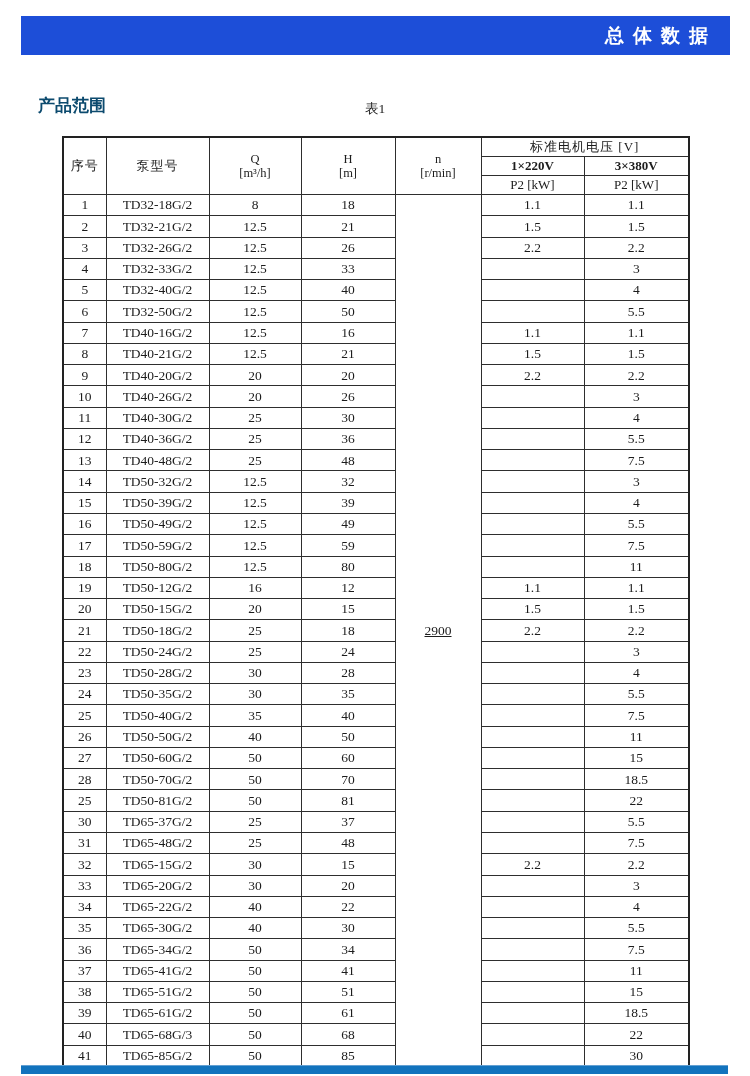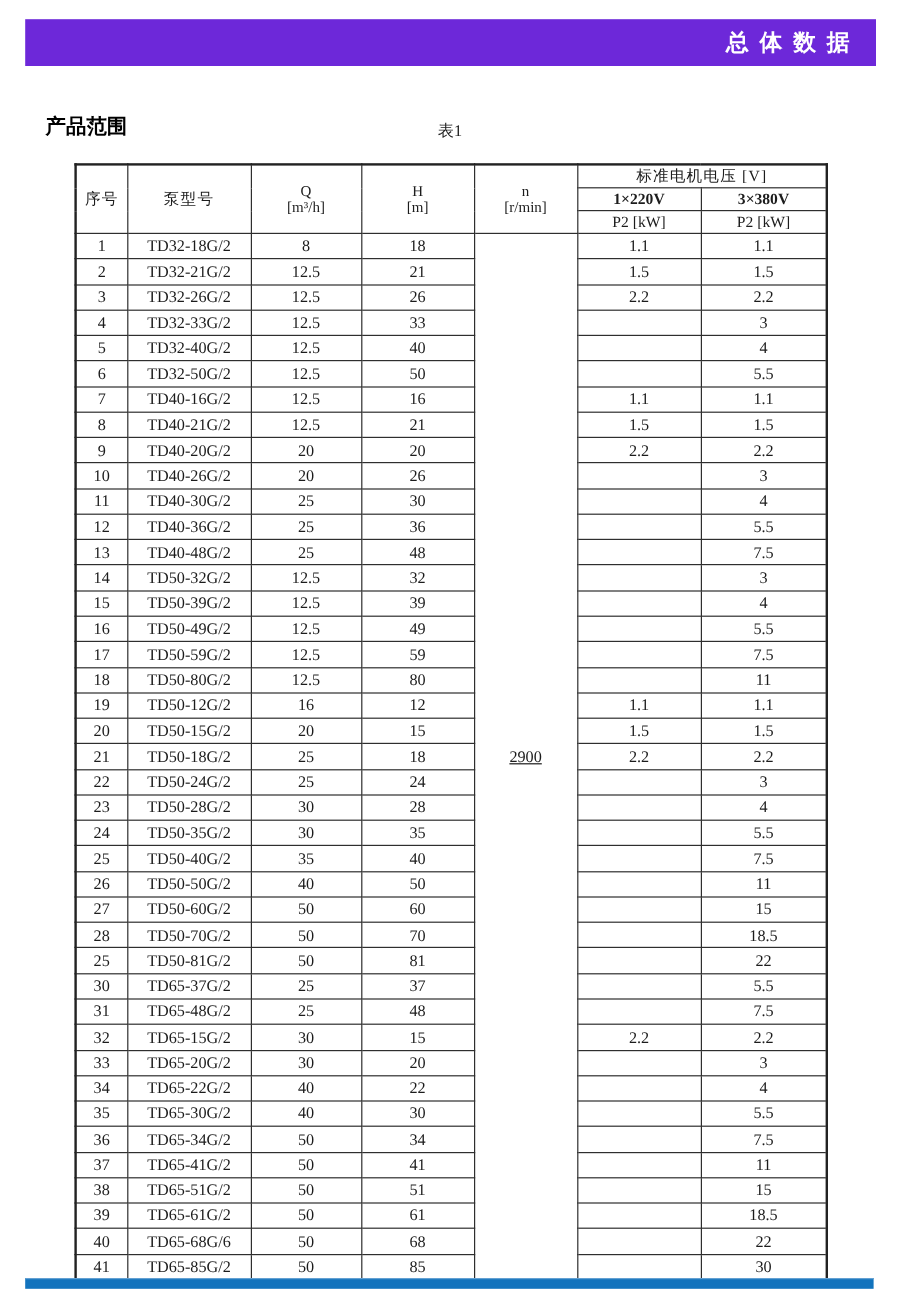--- a/index.html
+++ b/index.html
@@ -13,21 +13,21 @@
     background:#1273bd;display:flex;align-items:center;justify-content:flex-end;
     padding-right:22px;box-sizing:border-box;
   }
   .banner-title{
     color:#ffffff;font-family:"Liberation Sans","DejaVu Sans",sans-serif;
     font-weight:bold;font-size:19px;letter-spacing:9px;margin-right:-9px;
   }
   .section-title{
     position:absolute;left:38px;top:94px;
     font-family:"Liberation Sans","DejaVu Sans",sans-serif;
-    font-weight:bold;font-size:17px;color:#000000;
+    font-weight:bold;font-size:17px;color:#0c4a6e;
   }
   .table-caption{
     position:absolute;left:0;top:100px;width:750px;text-align:center;
     font-size:13.5px;color:#1c1c1c;
   }
   table.spec-table{
     position:absolute;left:62px;top:136px;width:626px;
     border-collapse:collapse;table-layout:fixed;
     border:2px solid #222222;
   }
@@ -45,21 +45,21 @@
   .spec-table td{height:20.28px;font-size:13.5px;line-height:1;}
   td.c-n{font-size:13.5px;text-decoration:underline;}
   .footer-bar{
     position:absolute;left:21px;top:1065px;width:707px;height:8px;
     background:#1273bd;border-top:1px solid #63a0d2;
   }
 </style>
 </head>
 <body>
 
-<div class="banner" style="background: #6d28d9;">
+<div class="banner" style="background: #1d4ed8;">
   <span class="banner-title">总体数据</span>
 </div>
 
 <div class="section-title">产品范围</div>
 
 <div class="table-caption">表1</div>
 
 <table class="spec-table">
   <colgroup>
     <col style="width:43px">
@@ -406,21 +406,21 @@
       <tr>
         <td>39</td>
         <td>TD65-61G/2</td>
         <td>50</td>
         <td>61</td>
         <td></td>
         <td>18.5</td>
       </tr>
       <tr>
         <td>40</td>
-        <td>TD65-68G/6</td>
+        <td>TD65-68G/3</td>
         <td>50</td>
         <td>68</td>
         <td></td>
         <td>22</td>
       </tr>
       <tr>
         <td>41</td>
         <td>TD65-85G/2</td>
         <td>50</td>
         <td>85</td>

